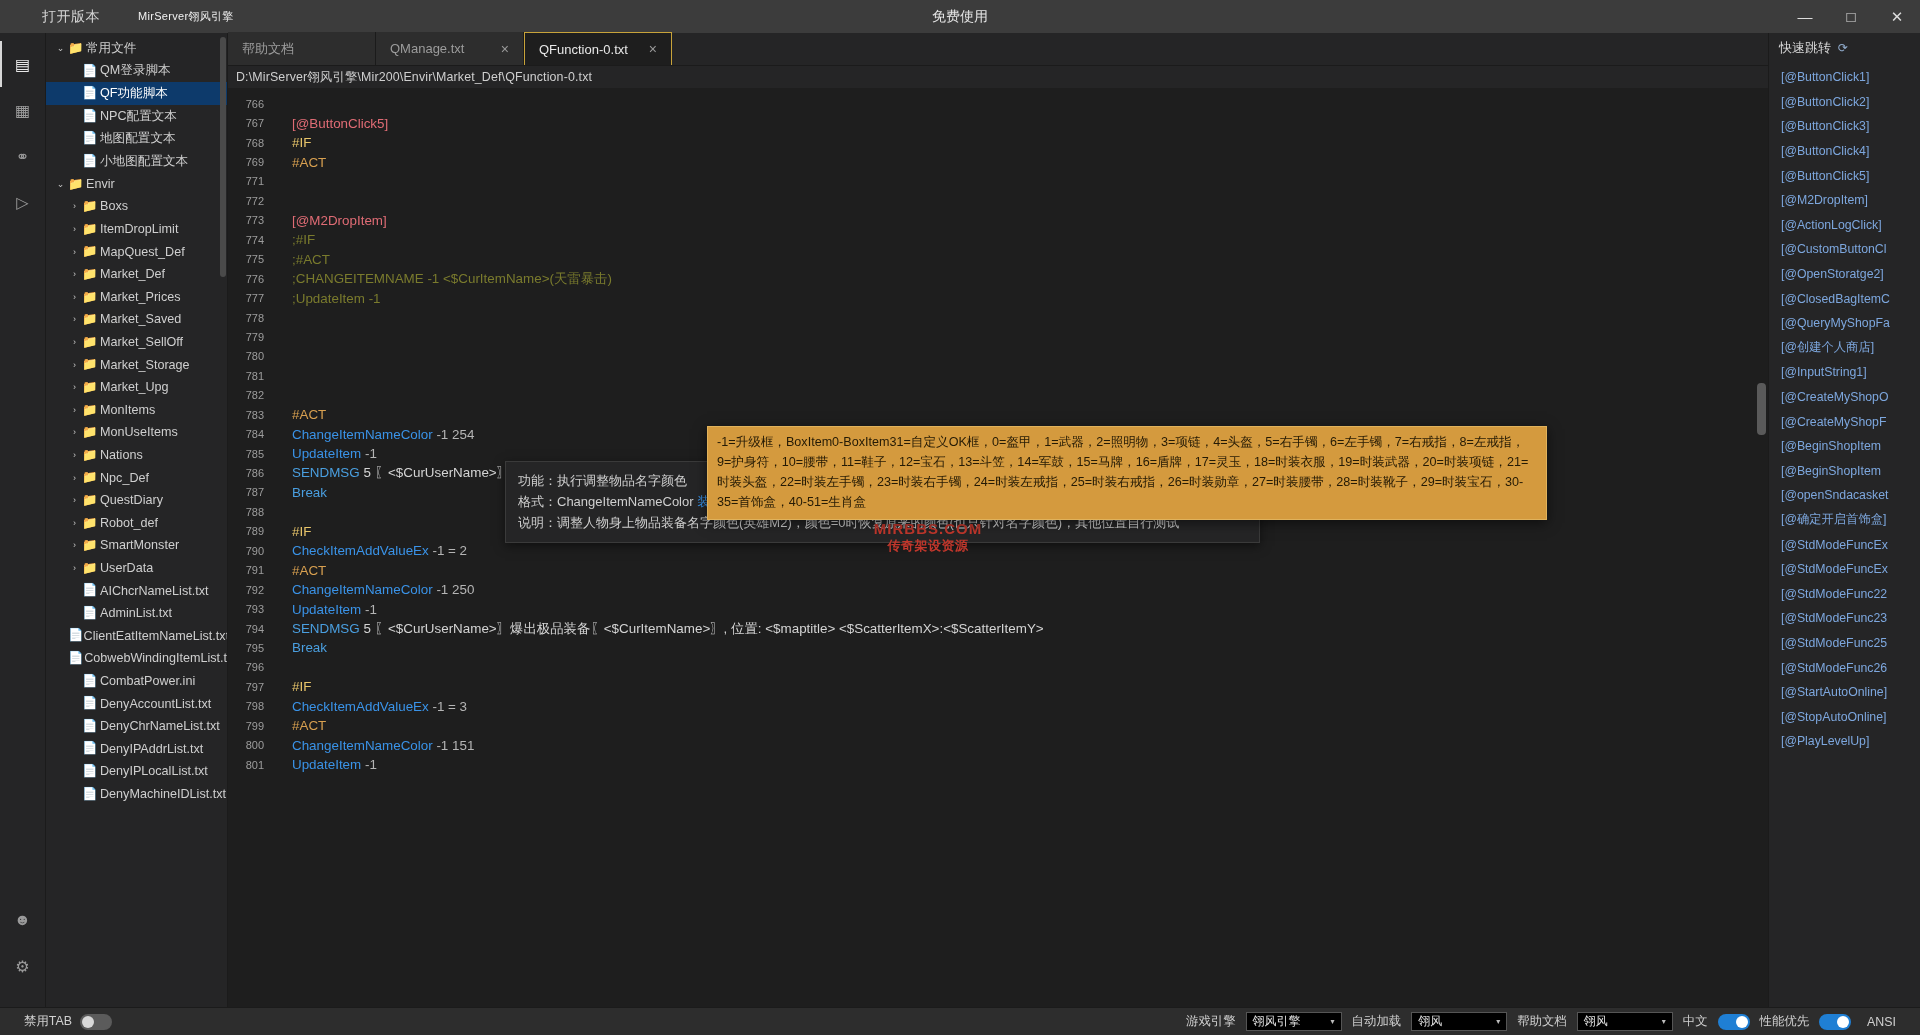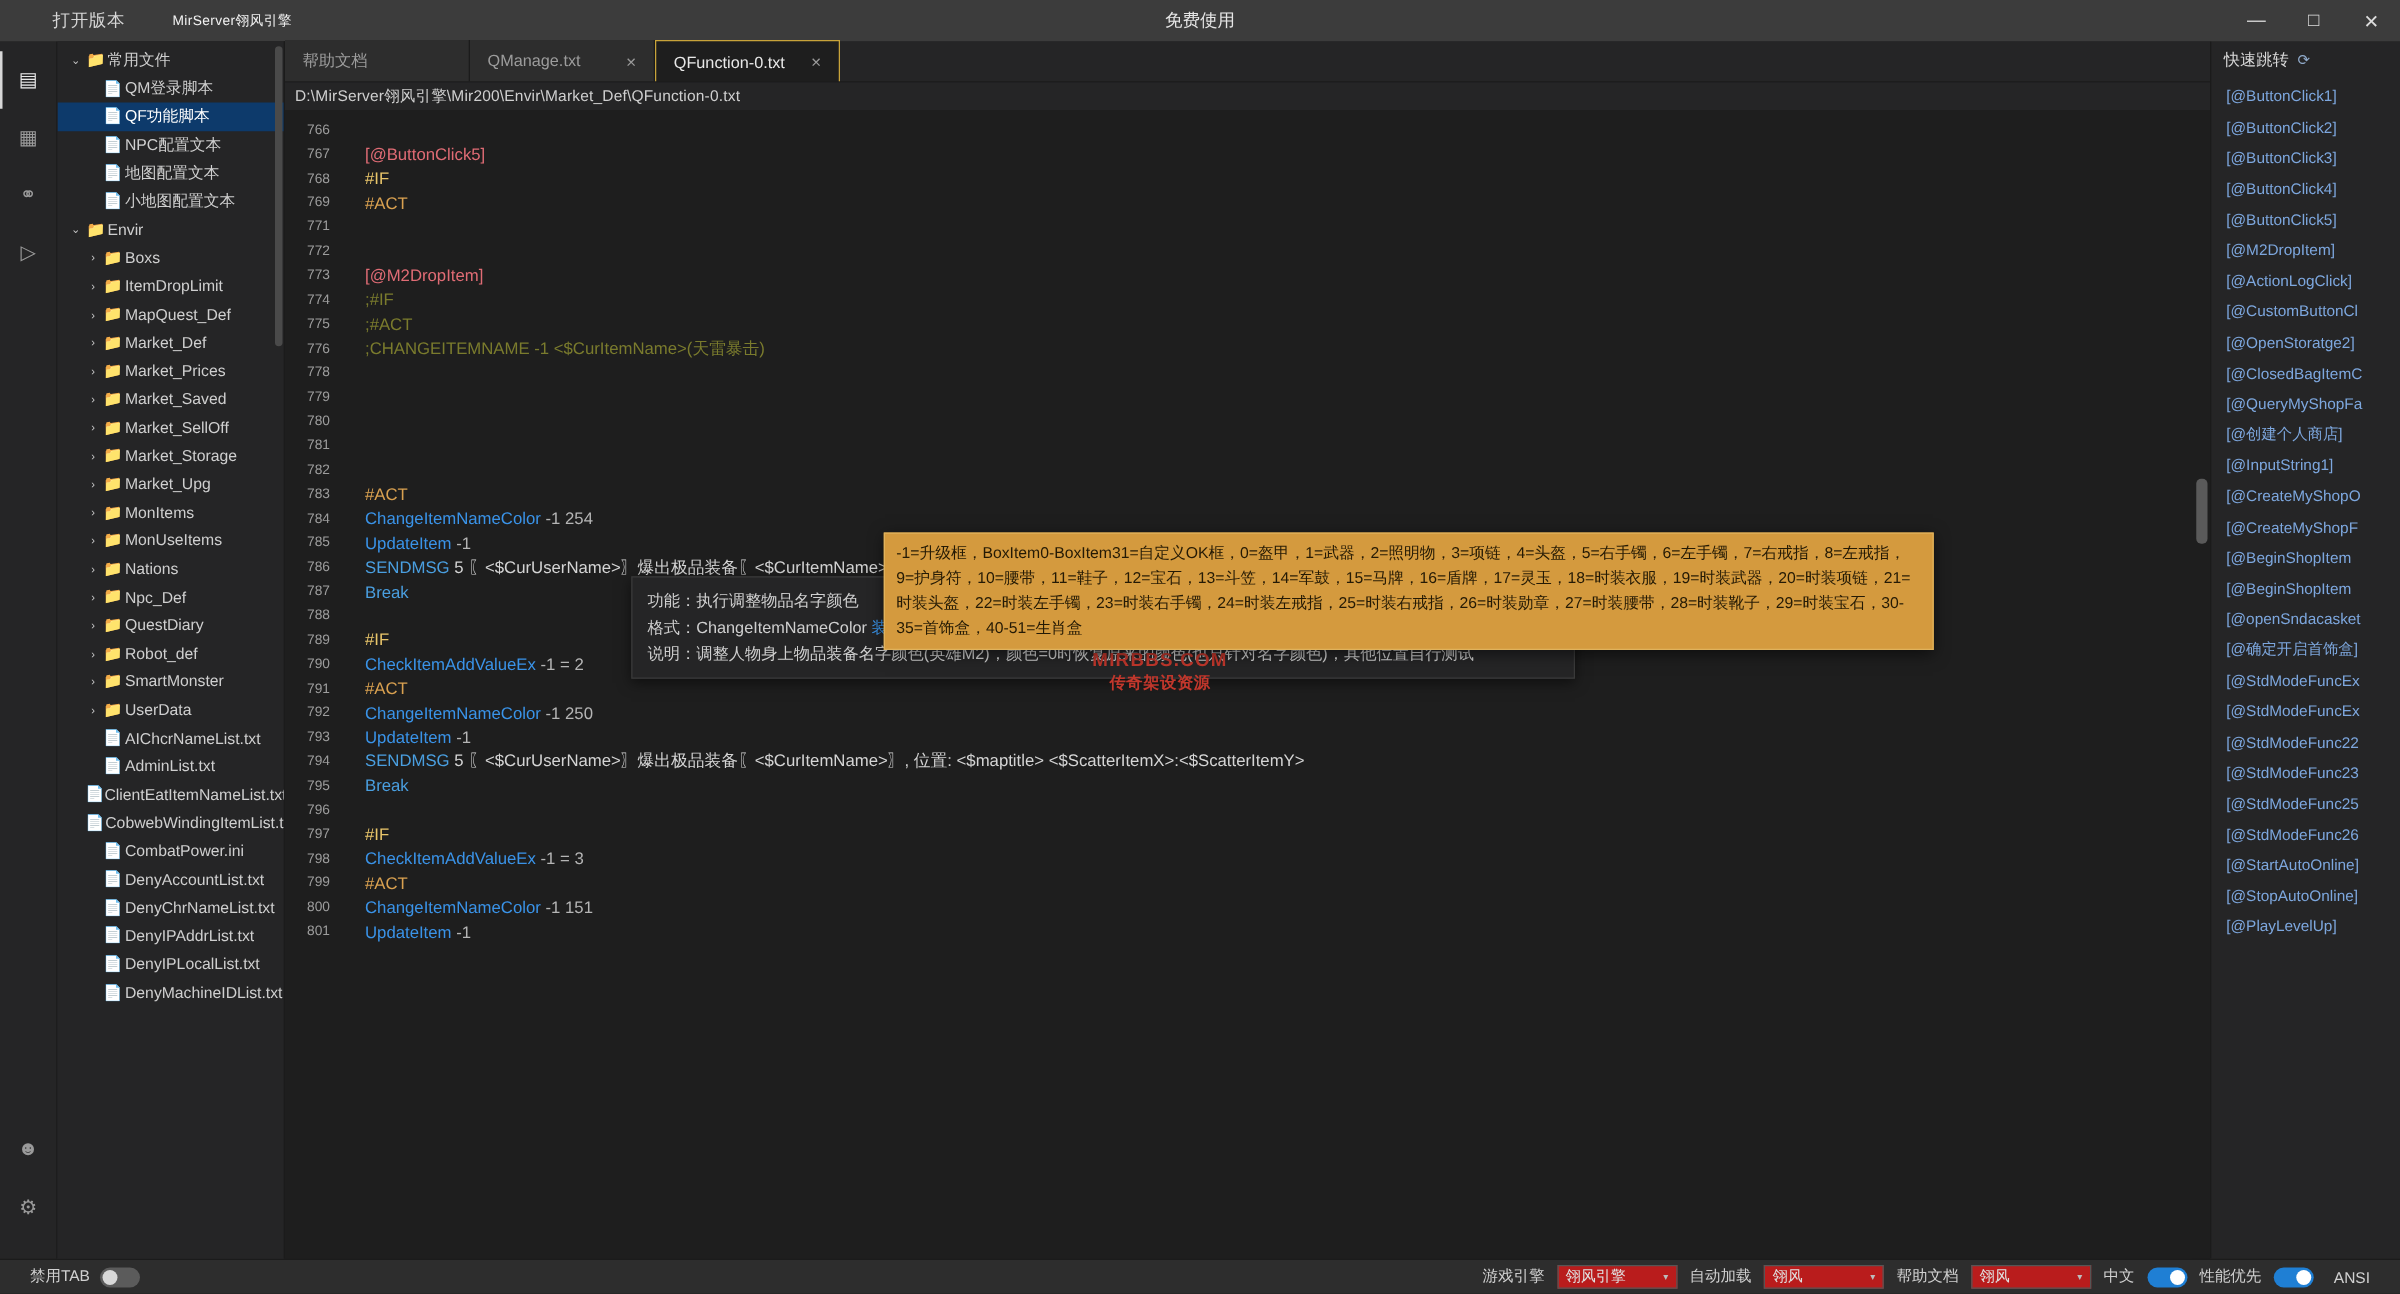--- a/index.html
+++ b/index.html
@@ -109,21 +109,21 @@
   
   .status{ height:28px; flex:0 0 28px; background:#2d2d2d; display:flex; align-items:center;
     padding:0 24px; color:#d4d4d4; font-size:12.4px; border-top:1px solid #1b1b1b;}
   .st-left{ display:flex; align-items:center; gap:8px;}
   .st-right{ margin-left:auto; display:flex; align-items:center; gap:10px;}
   .sw{ width:32px; height:16px; border-radius:9px; background:#5b5b5b; position:relative;
     display:inline-block; cursor:pointer;}
   .sw i{ position:absolute; top:2px; left:2px; width:12px; height:12px; border-radius:50%;
     background:#d8d8d8;}
   .sw.on{ background:#1f7fd4;} .sw.on i{ left:18px; background:#fff;}
-  .sel-box{ background:#b91c1c; border:1px solid #555; height:19px; min-width:96px;
+  .sel-box{ background:#000000; border:1px solid #555; height:19px; min-width:96px;
     display:inline-flex; align-items:center; padding:0 6px; color:#e0e0e0; font-size:12px;
     position:relative; cursor:pointer;}
   .sel-box .car{ margin-left:auto; font-size:8px; color:#bdbdbd; padding-left:6px;}
   .st-lbl{ color:#d0d0d0;}
 </style>
 </head>
 <body>
 
 <div class="app">
 
@@ -345,20 +345,21 @@
             <div class="cline"><span class="ln">766</span><span class="ctext"></span></div>
             <div class="cline"><span class="ln">767</span><span class="ctext"><span class="kw-section">[@ButtonClick5]</span></span></div>
             <div class="cline"><span class="ln">768</span><span class="ctext"><span class="kw-if">#IF</span></span></div>
             <div class="cline"><span class="ln">769</span><span class="ctext"><span class="kw-act">#ACT</span></span></div>
             <div class="cline"><span class="ln">771</span><span class="ctext"></span></div>
             <div class="cline"><span class="ln">772</span><span class="ctext"></span></div>
             <div class="cline"><span class="ln">773</span><span class="ctext"><span class="kw-section">[@M2DropItem]</span></span></div>
             <div class="cline"><span class="ln">774</span><span class="ctext"><span class="kw-cmt">;#IF</span></span></div>
             <div class="cline"><span class="ln">775</span><span class="ctext"><span class="kw-cmt">;#ACT</span></span></div>
             <div class="cline"><span class="ln">776</span><span class="ctext"><span class="kw-cmt">;CHANGEITEMNAME -1 &lt;$CurItemName&gt;(天雷暴击)</span></span></div>
+            <div class="cline"><span class="ln">777</span><span class="ctext"><span class="kw-cmt">;UpdateItem -1</span></span></div>
             <div class="cline"><span class="ln">778</span><span class="ctext"></span></div>
             <div class="cline"><span class="ln">779</span><span class="ctext"></span></div>
             <div class="cline"><span class="ln">780</span><span class="ctext"></span></div>
             <div class="cline"><span class="ln">781</span><span class="ctext"></span></div>
             <div class="cline"><span class="ln">782</span><span class="ctext"></span></div>
             <div class="cline"><span class="ln">783</span><span class="ctext"><span class="kw-act">#ACT</span></span></div>
             <div class="cline"><span class="ln">784</span><span class="ctext"><span class="kw-fn">ChangeItemNameColor</span><span class="kw-num"> -1 254</span></span></div>
             <div class="cline"><span class="ln">785</span><span class="ctext"><span class="kw-fn">UpdateItem</span><span class="kw-num"> -1</span></span></div>
             <div class="cline"><span class="ln">786</span><span class="ctext"><span class="kw-msg">SENDMSG</span><span class="kw-cn"> 5 〖&lt;$CurUserName&gt;〗爆出极品装备〖&lt;$CurItemName&gt;〗, 位置: &lt;$maptitle&gt; &lt;$ScatterItemX&gt;:&lt;$ScatterItemY&gt;</span></span></div>
             <div class="cline"><span class="ln">787</span><span class="ctext"><span class="kw-brk">Break</span></span></div>

